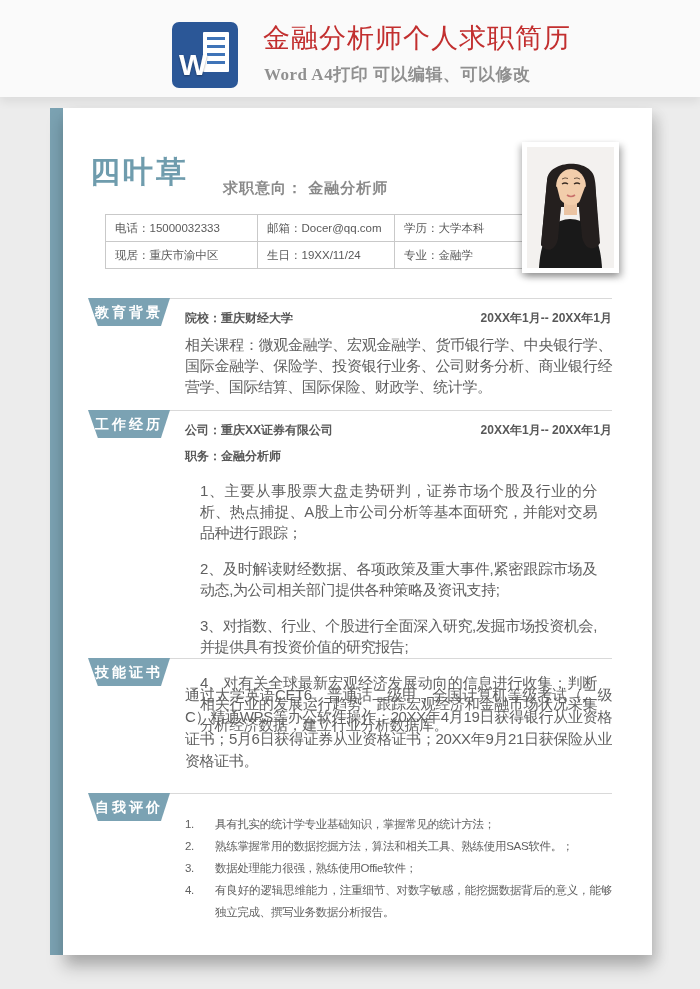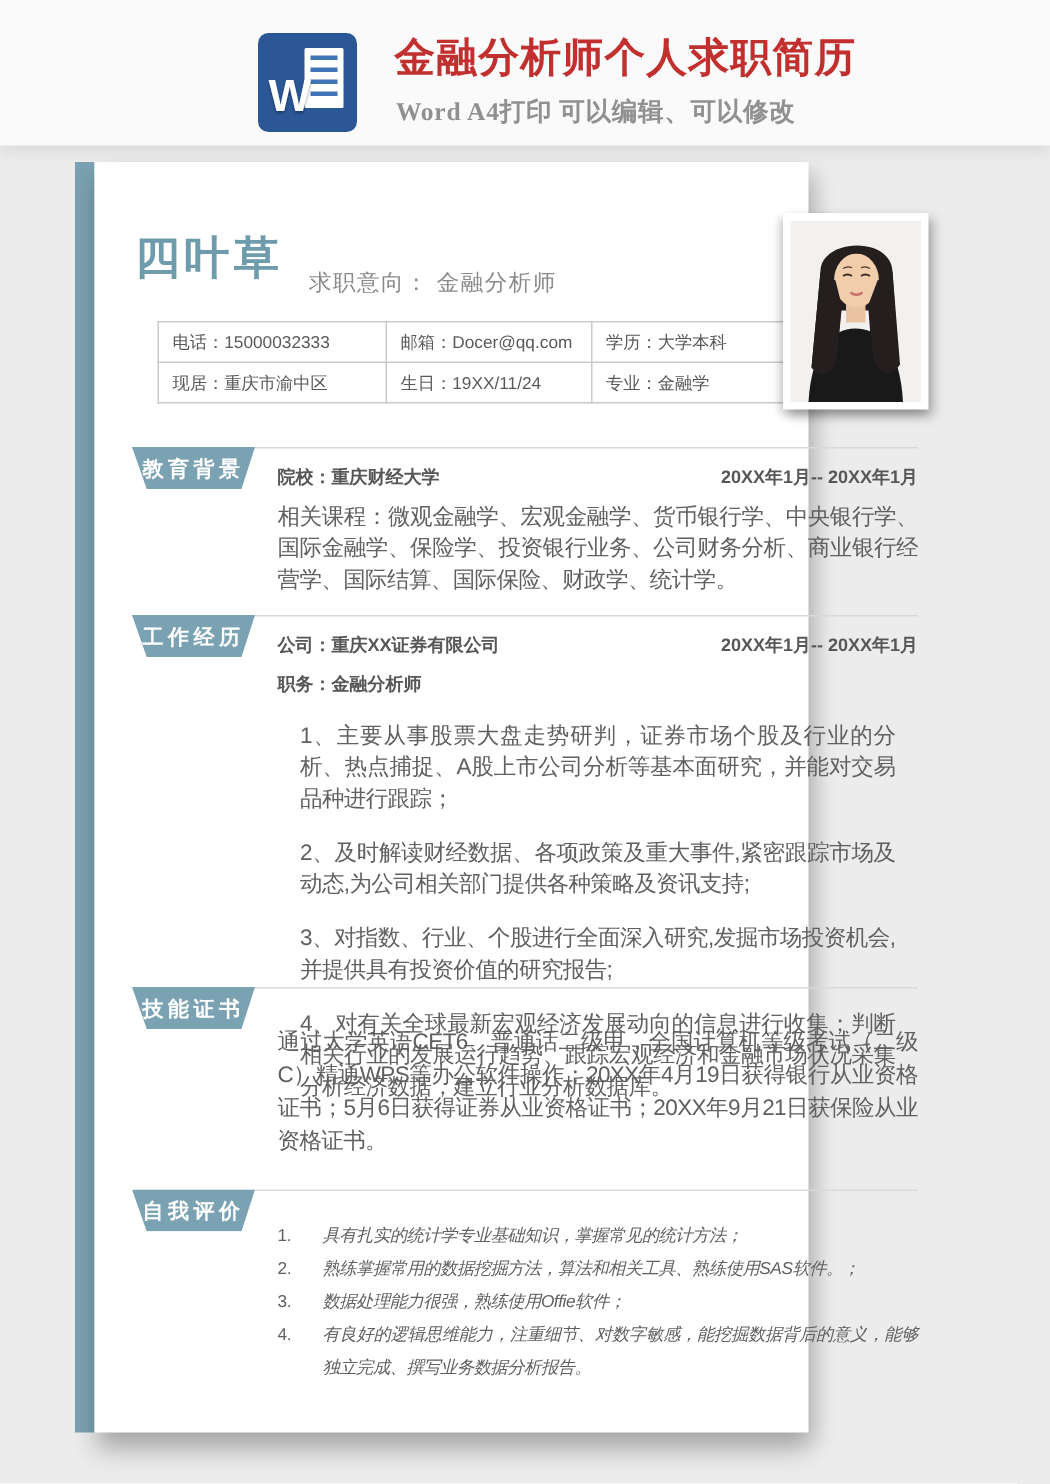--- a/index.html
+++ b/index.html
@@ -29,51 +29,51 @@
   .word-icon .doc-page i {
     display:block; height:3px; background:#3f74b8; margin:5px 4px 0 4px;
   }
   .word-icon .w-letter {
     position:absolute; left:7px; bottom:8px;
     color:#fff; font-weight:bold; font-size:30px; line-height:30px;
     text-shadow:0 1px 2px rgba(0,0,0,0.35);
   }
   .banner-title {
     position:absolute; left:263px; top:20px;
-    font-size:27px; font-weight:bold; color:#c22f2f; letter-spacing:1px;
+    font-size:27px; font-weight:normal; color:#c22f2f; letter-spacing:1px;
     white-space:nowrap;
     text-align:right;
   }
   .banner-subtitle {
     position:absolute; left:264px; top:63px;
     font-size:17px; font-weight:bold; color:#909090; letter-spacing:0.5px;
     white-space:nowrap;
     font-family:Liberation Serif, serif;
   }
 
   
   .sheet-wrap { position:absolute; left:50px; top:108px; width:602px; height:847px; }
   .side-strip {
     position:absolute; left:0; top:0; width:13px; height:847px;
     background:#7ba2b2;
   }
   .sheet {
-    position:absolute; left:13px; top:0; width:476px; height:847px;
+    position:absolute; left:13px; top:0; width:589px; height:847px;
     background:#ffffff;
     box-shadow:0 12px 16px rgba(0,0,0,0.22), 6px 6px 12px rgba(0,0,0,0.10);
   }
 
   
   .name {
     position:absolute; left:27px; top:44px;
     font-size:30px; font-weight:bold; color:#6f9cad; letter-spacing:3px;
   }
   .objective {
-    position:absolute; left:143px; top:71px;
-    font-size:15px; color:#8a8a8a; letter-spacing:1px; white-space:nowrap;
+    position:absolute; left:160px; top:71px;
+    font-size:15px; color:#8a8a8a; letter-spacing:1px; white-space:nowrap;font-weight:bold;
   }
 
   
   .info-table {
     position:absolute; left:42px; top:106px; width:420px;
     border-collapse:collapse; table-layout:fixed;
   }
   .info-table td {
     border:1px solid #c9c9c9; height:27px;
     font-size:11.5px; color:#595959; padding-left:9px;
@@ -106,21 +106,21 @@
   .date { font-size:12px; font-weight:bold; color:#575757; white-space:nowrap; }
   .para {
     font-size:15px; line-height:21px; color:#606060;
     letter-spacing:-0.4px; text-align:justify;
   }
   .para.lh22 { line-height:22px; }
   .bullets .para { margin:15px; }
   .num-list { font-size:11.5px; color:#606060; }
   .num-item { display:flex; line-height:22px; letter-spacing:-0.3px; }
   .num-item .num { width:30px; flex:none; }
-  .num-item .txt { flex:1; text-align:justify;font-style:italic; }
+  .num-item .txt { flex:1; text-align:justify; }
 </style>
 </head>
 <body>
 
 <div class="banner">
   <div class="word-icon">
     <div class="doc-page">
       <i></i>
         <i></i>
         <i></i>

